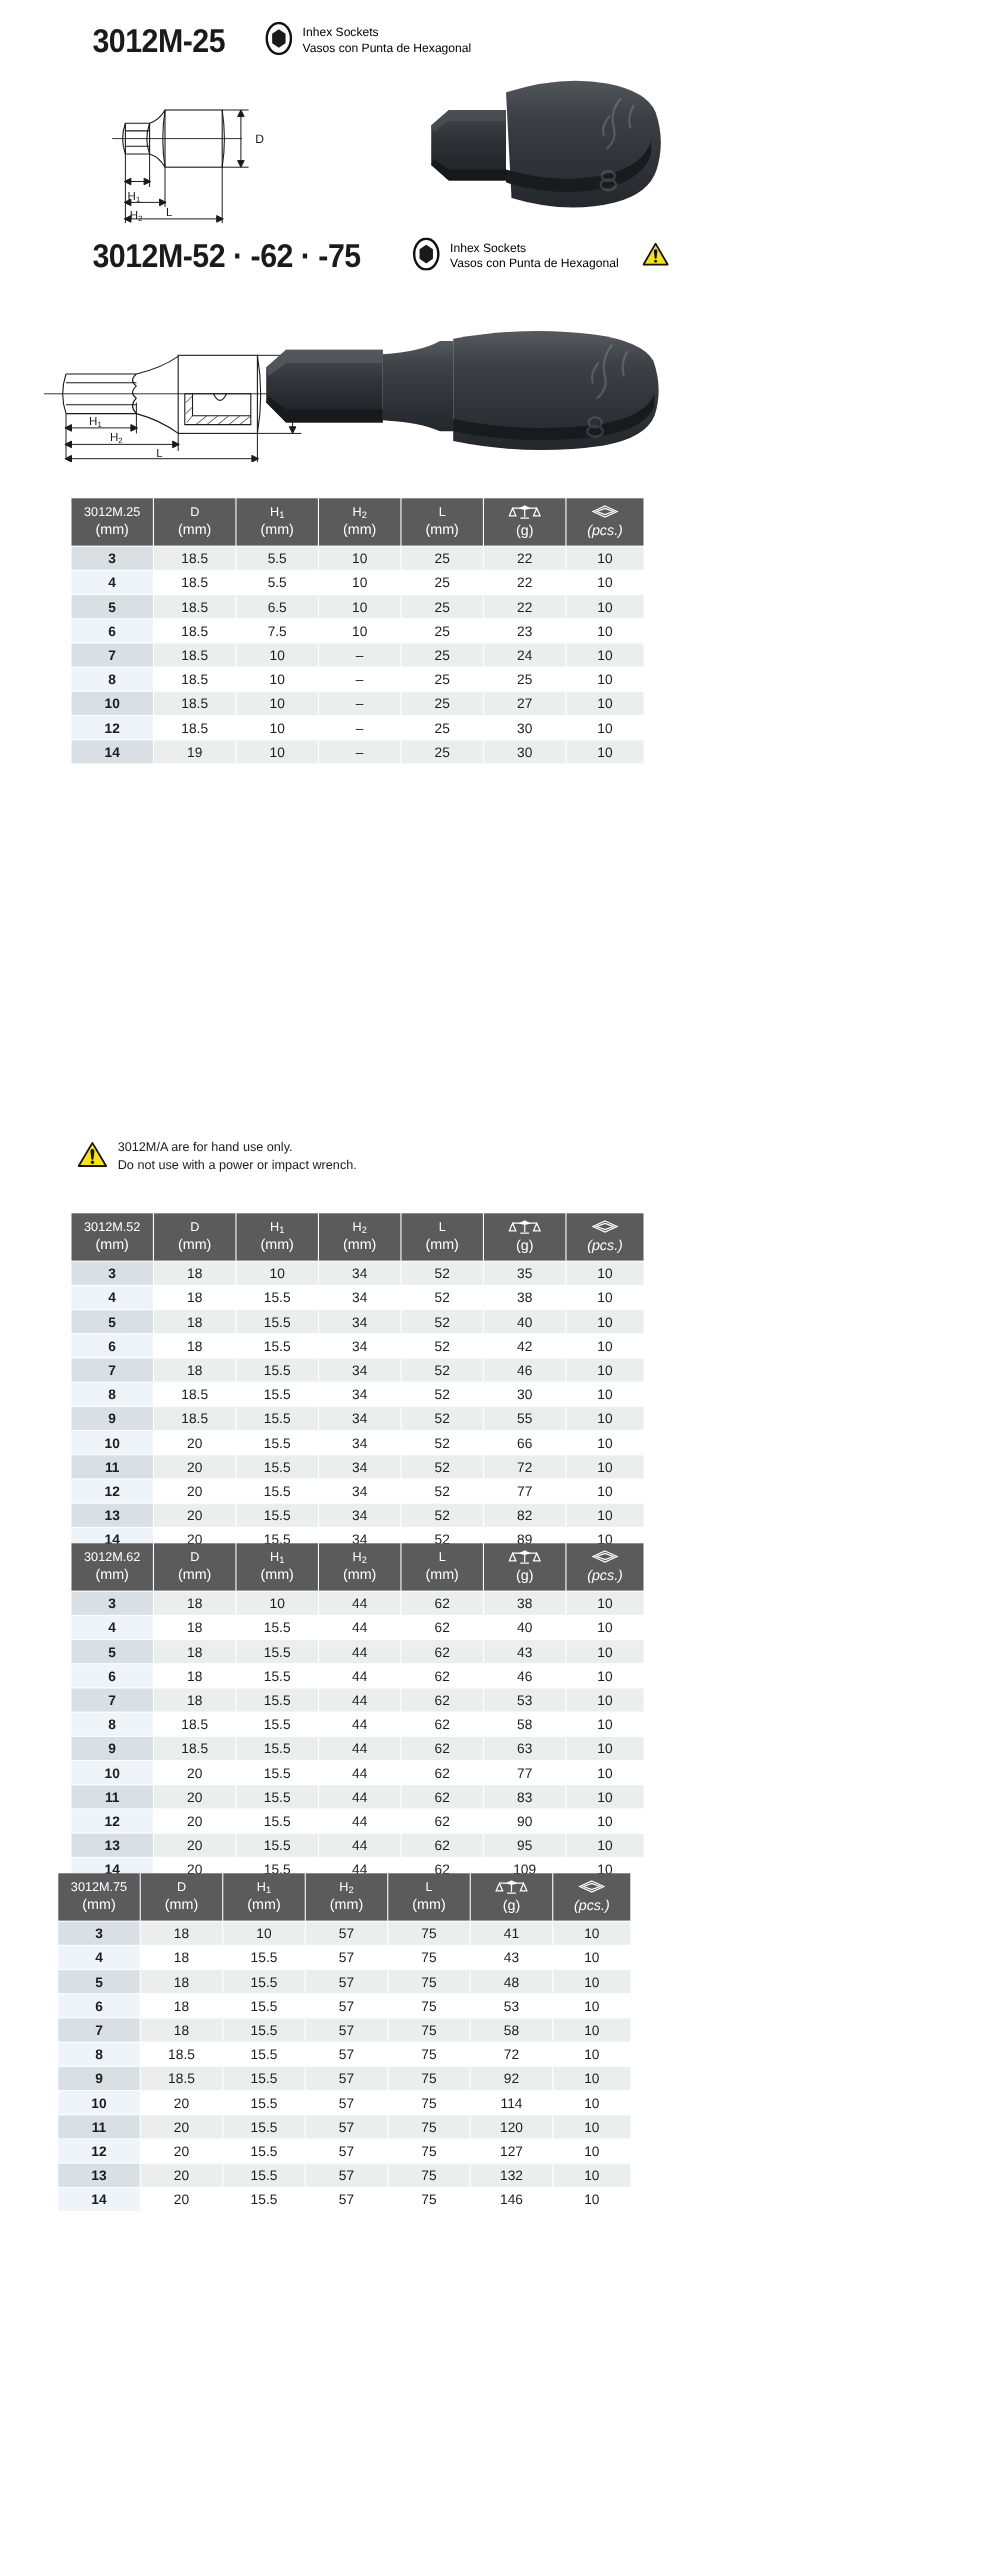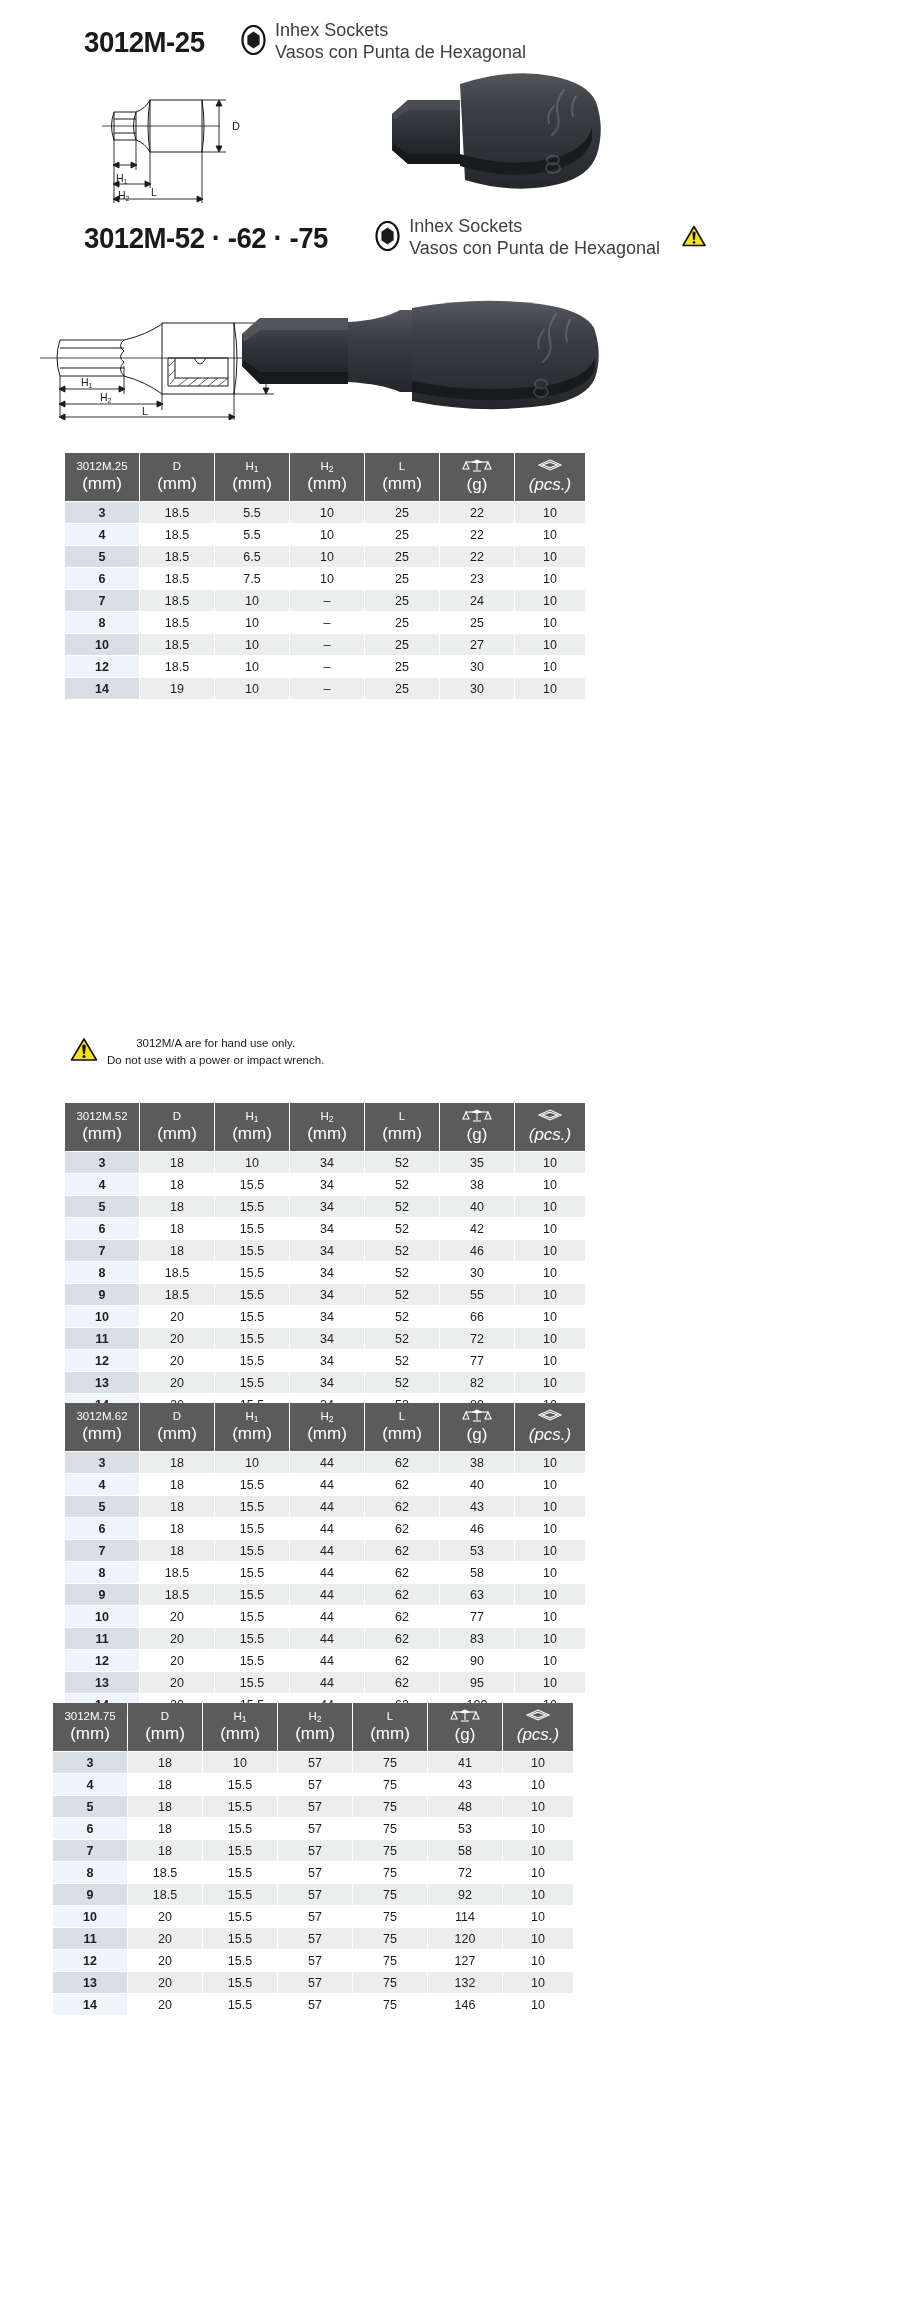--- a/index.html
+++ b/index.html
@@ -32,40 +32,39 @@
     transform-origin: left center;
     white-space: nowrap;
   }
   .hexmark {
     margin-left: 26px;
     flex: 0 0 auto;
   }
   .prod-names {
     margin-left: 9px;
     line-height: 1.22;
-    font-size: 18px;
-    color: #404040;
+    font-size: 11px;
+    color: #000000;
     white-space: nowrap;
   }
   .warn-tri-head {
     margin-left: 22px;
   }
 
   
   .drawing { position: absolute; }
 
   
   .photo { position: absolute; }
 
   
   .note {
     position: absolute;
     display: flex;
     align-items: center;
-    text-align: center;
   }
   .note-text {
     margin-left: 9px;
     font-size: 11.5px;
     line-height: 1.45;
     color: #1a1a1a;
     white-space: nowrap;
   }
 
   
@@ -80,21 +79,21 @@
     background: #5b5b5b;
     color: #ffffff;
     font-weight: normal;
     font-size: 11.5px;
     line-height: 1.25;
     padding: 5px 2px 6px 2px;
     text-align: center;
     vertical-align: middle;
     border: 0;
   }
-  table.spec th .unit { display: block; font-size: 17px; }
+  table.spec th .unit { display: block; font-size: 13px; }
   table.spec th sub { font-size: 8.5px; vertical-align: baseline; position: relative; top: 2px; }
   table.spec td {
     text-align: center;
     vertical-align: middle;
     padding: 3px 2px;
     height: 21px;
     font-size: 12.5px;
     border: 0;
   }
   table.spec td.sz { font-weight: bold; }

